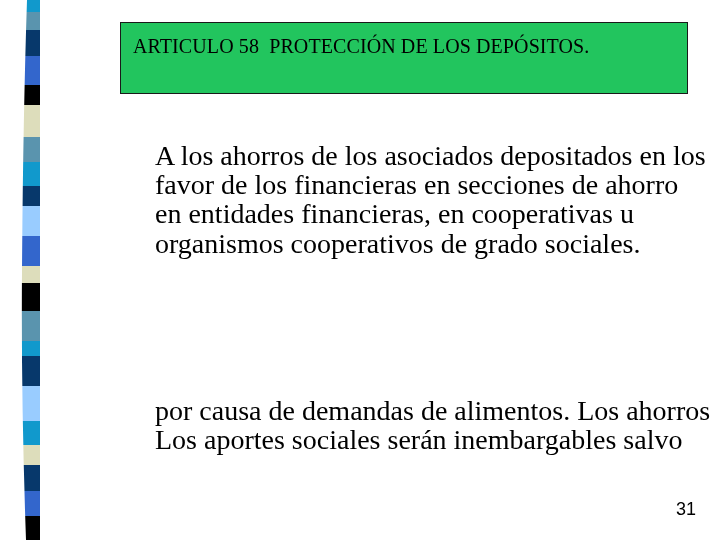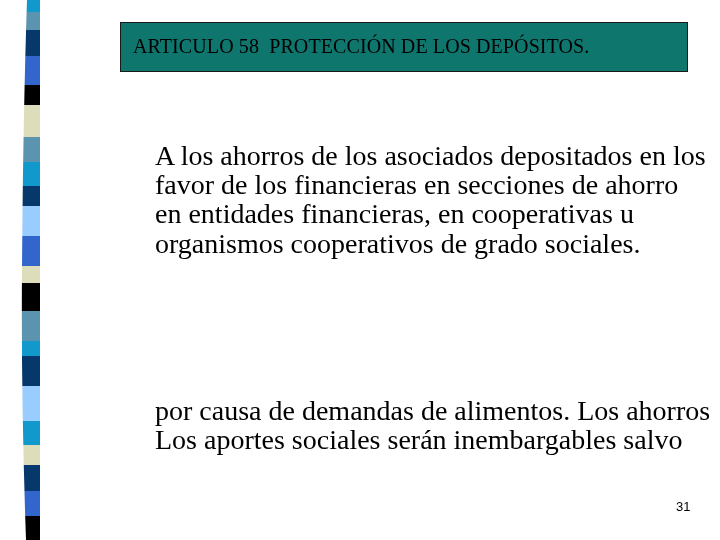--- a/index.html
+++ b/index.html
@@ -20,22 +20,22 @@
       left: 0;
       top: 0;
       width: 60px;
       height: 540px;
     }
     .title-box {
       position: absolute;
       left: 120px;
       top: 22px;
       width: 568px;
-      height: 50px;
-      background: #0f766e;
+      height: 72px;
+      background: #22c55e;
       border: 1.5px solid #1a1a1a;
       box-sizing: border-box;
     }
     .title-text {
       position: absolute;
       left: 12px;
       top: 12px;
       font-size: 20px;
       letter-spacing: 0.1px;
       white-space: pre;
@@ -52,21 +52,21 @@
       display: block;
       white-space: nowrap;
     }
     #para1 { top: 141px; }
     #para2 { top: 396px; }
     .page-number {
       position: absolute;
       left: 676px;
       top: 499px;
       font-family: "Liberation Sans", "DejaVu Sans", sans-serif;
-      font-size: 13px;
+      font-size: 18px;
     }
   </style>
 </head>
 <body>
 
 <svg class="stripe" viewBox="0 0 60 540" preserveAspectRatio="none">
   <defs>
     <clipPath id="band-clip">
       <path d="M27,0 L40,0 L40,540 L26,540 Q21,400 22,270 Q23,120 27,0 Z"></path>
     </clipPath>

